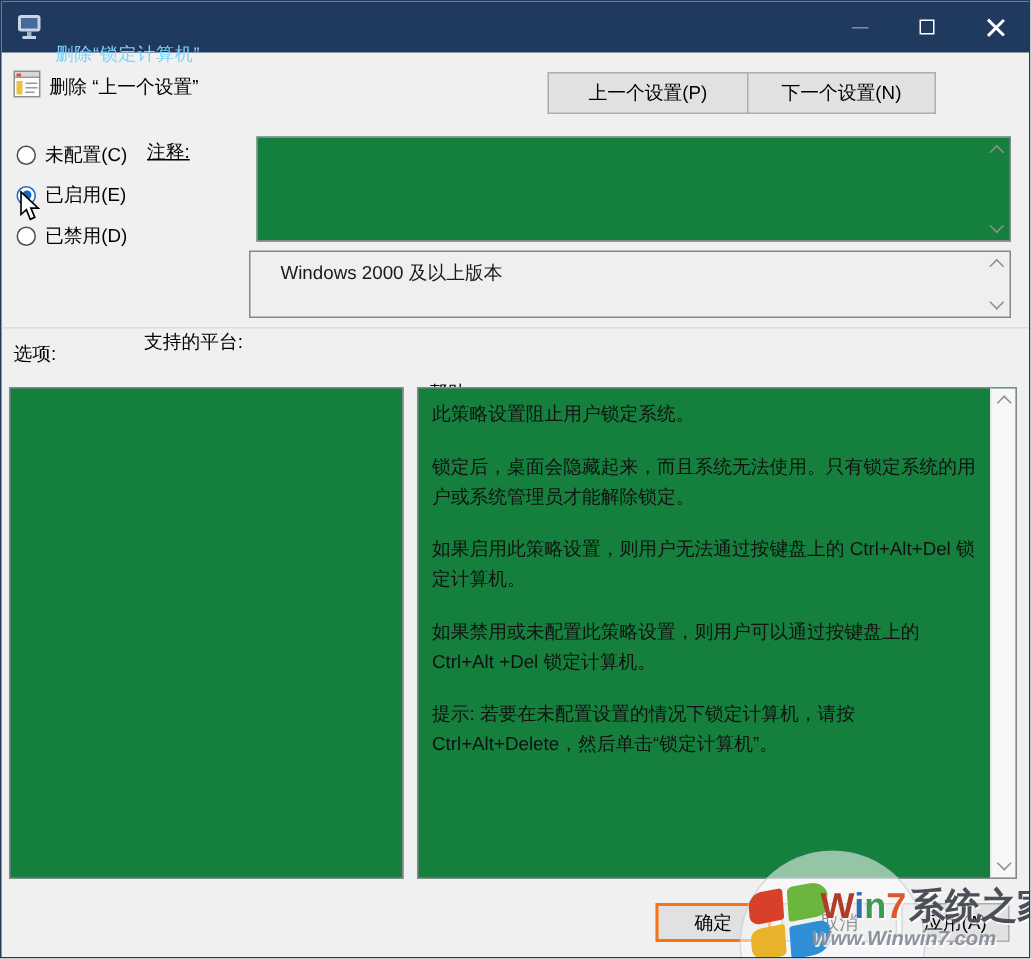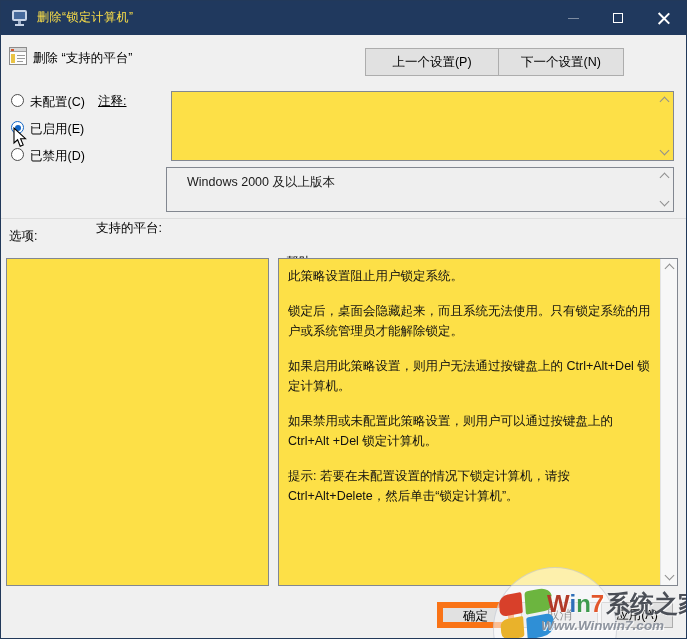--- a/index.html
+++ b/index.html
@@ -11,21 +11,21 @@
     background:#f0f0f0; border:1px solid #22395a; overflow:hidden;
   }
 
   
   .titlebar { position:absolute; left:0; top:0; width:100%; height:34px; background:#20395e; }
   .titlebar .app-icon { position:absolute; left:11px; top:8px; width:17px; height:17px; }
   .app-icon .monitor { position:absolute; left:0; top:1px; width:15px; height:11px; background:#c7d3e6; border-radius:2px; }
   .app-icon .screen { position:absolute; left:2px; top:3px; width:11px; height:7px; background:#46699b; }
   .app-icon .stand { position:absolute; left:6px; top:12px; width:3px; height:3px; background:#9fb0c9; }
   .app-icon .base { position:absolute; left:3px; top:15px; width:9px; height:2px; background:#c7d3e6; }
-  .titlebar .title-text { position:absolute; left:36px; top:8px; color:#fde047; font-size:12px; letter-spacing:.5px; white-space:nowrap; }
+  .titlebar .title-text { position:absolute; left:36px; top:27px; color:#7dd3fc; font-size:12px; letter-spacing:.5px; white-space:nowrap; }
   .win-btn { position:absolute; top:0; width:45px; height:34px; }
   .win-btn.min { right:90px; } .win-btn.max { right:45px; } .win-btn.close { right:0; }
   .glyph-min { position:absolute; left:17px; top:17px; width:11px; height:1px; background:#7e8ca1; }
   .glyph-max { position:absolute; left:17px; top:12px; width:10px; height:10px; border:1px solid #fff; }
   .glyph-close { position:absolute; left:17px; top:11px; width:12px; height:12px; }
   .glyph-close::before,.glyph-close::after { content:""; position:absolute; left:5px; top:-1px; width:1.6px; height:15px; background:#fff; }
   .glyph-close::before { transform:rotate(45deg); } .glyph-close::after { transform:rotate(-45deg); }
 
   
   .hdr-icon { position:absolute; left:8px; top:46px; width:18px; height:18px; border:1px solid #8d8d8d; background:#fdfdfd; }
@@ -35,53 +35,53 @@
   .hdr-icon .l1 { position:absolute; left:7px; top:7px; width:8px; height:1px; background:#9a9a9a; }
   .hdr-icon .l2 { position:absolute; left:7px; top:10px; width:8px; height:1px; background:#9a9a9a; }
   .hdr-icon .l3 { position:absolute; left:7px; top:13px; width:6px; height:1px; background:#9a9a9a; }
   .hdr-title { position:absolute; left:32px; top:49px; font-size:12.5px; white-space:nowrap; }
 
   .btn { background:#e1e1e1; border:1px solid #adadad; font-size:12.5px; text-align:center; font-family:inherit; color:#000; }
   .btn-prev { position:absolute; left:364px; top:47px; width:134px; height:28px; }
   .btn-next { position:absolute; left:497px; top:47px; width:126px; height:28px; }
 
   
-  .radio-row { position:absolute; left:10px; height:18px; display:flex; gap:6px; cursor:default; }
+  .radio-row { position:absolute; left:10px; height:18px; display:flex; align-items:center; gap:6px; cursor:default; }
   .radio-row.r0 { top:93px; } .radio-row.r1 { top:120px; } .radio-row.r2 { top:147px; }
   .radio-circle { width:13px; height:13px; border-radius:50%; border:1px solid #4d4d4d; background:#fff; position:relative; flex:0 0 auto; }
   .radio-row.selected .radio-circle { border:1px solid #1266c6; }
   .radio-row.selected .radio-circle::after { content:""; position:absolute; left:2.5px; top:2.5px; width:6px; height:6px; border-radius:50%; background:#1266c6; }
   .radio-label { font-size:12.5px; white-space:nowrap; }
 
   
   .lbl { position:absolute; font-size:12.5px; white-space:nowrap; }
   .lbl-comment { left:97px; top:92px;text-decoration:underline; }
   .lbl-platform { left:95px; top:171px;margin-top:48px; }
-  .field { position:absolute; background:#fde047; border:1px solid #828790; }
+  .field { position:absolute; background:#15803d; border:1px solid #828790; }
   .comment-box { left:170px; top:90px; width:503px; height:70px; }
   .platform-box { left:165px; top:166px; width:508px; height:45px; background:#efefef; }
   .platform-text { position:absolute; left:20px; top:6px; font-size:12.5px; color:#1a1a1a; white-space:nowrap; }
 
   .chev { position:absolute; width:7px; height:7px; border-right:1.5px solid #8f8f8f; border-bottom:1.5px solid #8f8f8f; }
   .chev.up { transform:rotate(-135deg); } .chev.down { transform:rotate(45deg); }
   .chev.tr { right:5px; top:6px; } .chev.br { right:5px; bottom:6px; }
 
   .divider { position:absolute; left:0; top:217px; width:687px; height:0; border-top:1px solid #dcdcdc; }
 
   .lbl-options { left:8px; top:227px; }
   .lbl-help { left:285px; top:227px;margin-top:26px; }
 
   .options-box { left:5px; top:257px; width:263px; height:328px; }
   .help-box { left:277px; top:257px; width:400px; height:328px; }
   .help-content { position:absolute; left:0; top:0; right:17px; bottom:0; padding:7px 4px 7px 9px; overflow:hidden; }
   .help-content p { font-size:12.5px; line-height:1.6; margin-bottom:15px; color:#111; }
   .help-scroll { position:absolute; right:0; top:0; width:17px; height:100%; background:#f7f7f7; border-left:1px solid #e3e3e3; }
 
   
-  .btn-ok { position:absolute; left:436px; top:601px; width:77px; height:26px; border:6px solid #f97316; }
+  .btn-ok { position:absolute; left:436px; top:601px; width:77px; height:26px; border:2px solid #f97316; }
   .btn-cancel { position:absolute; left:520px; top:601px; width:77px; height:26px; }
   .btn-apply { position:absolute; left:600px; top:601px; width:72px; height:26px; }
 
   
   .watermark { position:absolute; left:0; top:0; width:100%; height:100%; pointer-events:none; z-index:40; }
   .wm-circle { position:absolute; left:492px; top:566px; width:124px; height:124px; border-radius:50%;
                background:rgba(253,254,255,0.55); border:1px solid rgba(170,178,190,0.45); }
   .wm-flag { position:absolute; left:499px; top:589px; width:54px; height:50px; transform:rotate(-4deg); }
   .wm-flag .pane { position:absolute; }
   .pane.red    { left:0;  top:3px;  width:23px; height:21px; background:#d8402a; border-radius:40% 12% 8% 30%; transform:skewY(-7deg); }
@@ -124,21 +124,21 @@
   </div>
 
   <div class="hdr-icon">
     <div class="bar"></div>
       <div class="dot"></div>
       <div class="col"></div>
       <div class="l1"></div>
       <div class="l2"></div>
       <div class="l3"></div>
   </div>
-  <div class="hdr-title">删除 “支持的平台”</div>
+  <div class="hdr-title">删除 “上一个设置”</div>
   <button class="btn btn-prev">上一个设置(P)</button>
   <button class="btn btn-next">下一个设置(N)</button>
 
   <div class="radio-row r0">
     <span class="radio-circle"></span>
     <span class="radio-label">未配置(C)</span>
   </div>
   <div class="radio-row r1 selected">
     <span class="radio-circle"></span>
     <span class="radio-label">已启用(E)</span>

